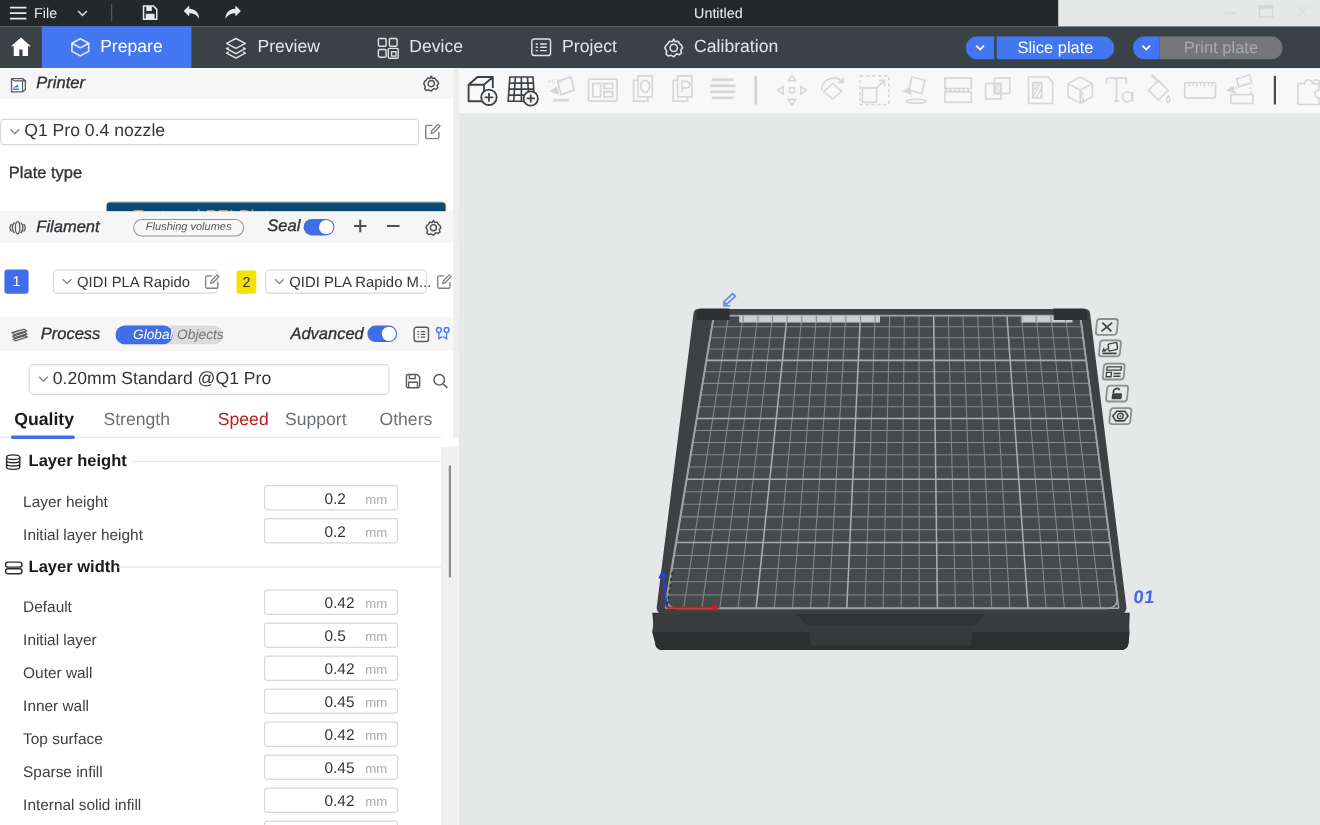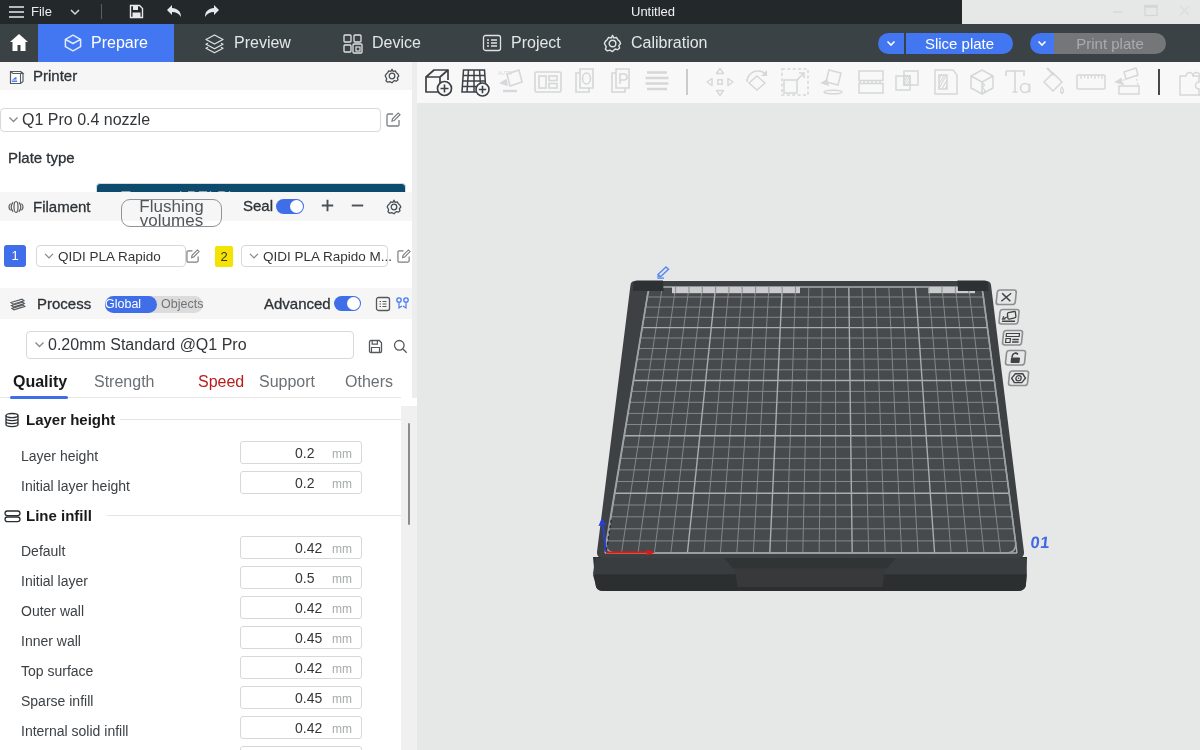--- a/index.html
+++ b/index.html
@@ -9,21 +9,21 @@
 
 #titlebar { position:absolute; left:0; top:0; width:962px; height:24px; background:#23282b; color:#eceeee; }
 #titlebar .ttl { position:absolute; left:631px; top:4px; font-size:13px; color:#f0f2f2; }
 
 #tabbar { position:absolute; left:0; top:24px; width:1200px; height:38px; background:#3b4246; }
 .tab { position:absolute; top:0; height:38px; display:flex; align-items:center; color:#e3e6e7; font-size:16px; }
 .tab svg { margin-right:9px; }
 #tab-prepare { left:38px; width:136px; background:#4377f1; justify-content:center; color:#fff; }
 
 #panel { position:absolute; left:0; top:62px; width:417px; height:688px; background:#fff; }
-.sechead { position:absolute; left:0; width:417px; background:#f6f6f7; }
+.sechead { position:absolute; left:0; width:417px; background:#f6f6f7;font-style:italic; }
 .sechead .label { position:absolute; font-size:15px; color:#2d3236; -webkit-text-stroke:0.3px #2d3236; }
 .combo { position:absolute; background:#fff; border:1px solid #d8d8d8; border-radius:4px; }
 .combo .txt { position:absolute; left:21px; top:50%; transform:translateY(-50%); font-size:15px; color:#333639; white-space:nowrap; }
 .combo .chev { position:absolute; left:7px; top:50%; transform:translateY(-50%); }
 .cdis { background:#0c4a6e;margin-top:39px; }
 .cdis .txt { color:#9da1a3; }
 .gline { position:absolute; height:1px; background:#e4e4e4; }
 .prow-label { position:absolute; left:21px; font-size:14px; color:#3c4145; }
 .pbox { position:absolute; left:240px; width:122px; height:23px; border:1px solid #d8d8d8; border-radius:3px; background:#fff; }
 .pbox .v { position:absolute; left:10px; top:3px; font-size:14px; color:#333639;margin-left:44px; }
@@ -163,39 +163,39 @@
       </svg>
     <div class="txt" style="left:24px;font-size:16px">Textured PEI Plate</div>
   </div>
 
   <div class="sechead" style="top:130px;height:29px">
     <svg class="abs" style="left:8px;top:7px" width="16" height="16" viewBox="0 0 16 16" fill="none" stroke="#565b5f" stroke-width="1.2">
       <ellipse cx="8" cy="8" rx="2" ry="5.5"></ellipse>
         <path d="M5.2 3.2C4 4.3 3.2 6 3.2 8s.8 3.7 2 4.8 M10.8 3.2c1.2 1.1 2 2.8 2 4.8s-.8 3.7-2 4.8 M2.6 4.6C1.6 5.5 1 6.7 1 8s.6 2.5 1.6 3.4 M13.4 4.6c1 .9 1.6 2.1 1.6 3.4s-.6 2.5-1.6 3.4"></path>
     </svg>
     <div class="label" style="left:33px;top:6px">Filament</div>
-    <div class="abs" style="left:121px;top:7px;width:101px;height:28px;border:1px solid #8f9498;border-radius:9px;font-size:17px;color:#52575b;text-align:center;line-height:14px">Flushing volumes</div>
+    <div class="abs" style="left:121px;top:7px;width:101px;height:16px;border:1px solid #8f9498;border-radius:9px;font-size:10px;color:#52575b;text-align:center;line-height:14px">Flushing volumes</div>
     <div class="abs" style="left:243px;top:5px;font-size:15px;color:#2d3236;-webkit-text-stroke:0.3px #2d3236">Seal</div>
     <div class="abs" style="left:276px;top:7px;width:28px;height:15px;border-radius:8px;background:#3f6ee8">
         <div class="abs" style="right:0.8px;top:0.8px;width:13.4px;height:13.4px;border-radius:7px;background:#fff"></div>
       </div>
     <svg class="abs" style="left:321px;top:7px" width="13" height="13" viewBox="0 0 13 13">
         <path d="M6.5 0.8v11.4M0.8 6.5h11.4" stroke="#4b5054" stroke-width="1.9"></path>
       </svg>
     <svg class="abs" style="left:351px;top:7px" width="13" height="13" viewBox="0 0 13 13">
         <path d="M0.8 6.5h11.4" stroke="#4b5054" stroke-width="1.9"></path>
       </svg>
     <svg class="abs" style="left:386px;top:7px" width="16" height="16" viewBox="0 0 16 16">
         <path d="M8 5.2a2.8 2.8 0 100 5.6 2.8 2.8 0 000-5.6z" stroke="#4a4f53" stroke-width="1.3" fill="none"></path>
         <path d="M8 1.2l1 2.1 2.3-.4 1 1.7L14 6.2l.8 1.8-1.5 1.8.7 2-1.7 1.4-2.1-.6L8 14.8l-2.2-1.2-2.1.6-1.7-1.4.7-2L1.2 8 2 6.2l1.7-1.6 1-1.7 2.3.4z" stroke="#4a4f53" stroke-width="1.3" fill="none" stroke-linejoin="round"></path>
       </svg>
   </div>
 
   <div class="abs" style="left:4px;top:183px;width:22px;height:22px;background:#3f6ee8;border-radius:3px;color:#fff;font-size:13px;text-align:center;line-height:22px">1</div>
-  <div class="combo" style="left:36px;top:183px;width:150px;height:22px">
+  <div class="combo" style="left:48px;top:183px;width:150px;height:22px">
     <svg class="chev" width="10" height="6" viewBox="0 0 10 6">
         <path d="M1 .8l4 4 4-4" stroke="#86898c" stroke-width="1.2" fill="none"></path>
       </svg>
     <div class="txt" style="left:21px;font-size:13.5px">QIDI PLA Rapido</div>
   </div>
   <svg class="abs" style="left:186px;top:187px" width="14" height="14" viewBox="0 0 15 15">
       <path d="M13 8v4.7c0 .7-.6 1.3-1.3 1.3H2.3C1.6 14 1 13.4 1 12.7V3.3C1 2.6 1.6 2 2.3 2H7" stroke="#7b8084" stroke-width="1.3" fill="none"></path>
       <path d="M6 9.2l.5-2.4L12.2 1 14 2.7 8.3 8.5z" stroke="#7b8084" stroke-width="1.2" fill="none"></path>
     </svg>
   <div class="abs" style="left:215px;top:184px;width:18px;height:21px;background:#f4e300;border-radius:2px;color:#333;font-size:13px;text-align:center;line-height:21px">2</div>
@@ -210,21 +210,21 @@
       <path d="M6 9.2l.5-2.4L12.2 1 14 2.7 8.3 8.5z" stroke="#7b8084" stroke-width="1.2" fill="none"></path>
     </svg>
 
   <div class="sechead" style="top:226px;height:31px">
     <svg class="abs" style="left:9px;top:8px" width="17" height="16" viewBox="0 0 17 16" fill="none" stroke="#565b5f" stroke-width="1.2">
       <path d="M2 6.5L13 3.2l2 1.6L4 8.2z"></path>
       <path d="M2.5 9.5L13.5 6.1l1.8 1.5L4.4 11z M3 12.4L14 9l1.7 1.4L5 13.9z"></path>
     </svg>
     <div class="label" style="left:37px;top:7px">Process</div>
     <div class="abs" style="left:105px;top:8px;width:98px;height:17px;background:#dcdcdd;border-radius:9px">
-      <div class="abs" style="left:0;top:0;width:52px;height:17px;background:#3f6ee8;border-radius:9px;color:#fff;font-size:12.5px;text-align:left;line-height:17px">Global</div>
+      <div class="abs" style="left:0;top:0;width:52px;height:17px;background:#3f6ee8;border-radius:9px;color:#fff;font-size:12.5px;text-align:right;line-height:17px">Global</div>
       <div class="abs" style="left:56px;top:1px;font-size:12.5px;color:#6f7477">Objects</div>
     </div>
     <div class="abs" style="left:264px;top:7px;font-size:15px;color:#2d3236;-webkit-text-stroke:0.3px #2d3236">Advanced</div>
     <div class="abs" style="left:334px;top:8px;width:27px;height:15px;border-radius:8px;background:#3f6ee8">
         <div class="abs" style="right:0.8px;top:0.8px;width:13.4px;height:13.4px;border-radius:7px;background:#fff"></div>
       </div>
     <svg class="abs" style="left:375px;top:8px" width="16" height="16" viewBox="0 0 16 16">
         <rect x="1.5" y="1.5" width="13" height="13" rx="2" stroke="#54595d" stroke-width="1.3" fill="none"></rect>
         <path d="M4.5 5.5h1.5M7.5 5.5h4M4.5 8h1.5M7.5 8h4M4.5 10.5h1.5M7.5 10.5h4" stroke="#54595d" stroke-width="1.2"></path>
       </svg>
@@ -272,21 +272,21 @@
   <div class="prow-label" style="top:416px">Initial layer height</div>
   <div class="pbox" style="top:409px">
       <div class="v">0.2</div>
       <div class="u">mm</div>
     </div>
 
   <svg class="abs" style="left:4px;top:446px" width="17" height="16" viewBox="0 0 17 16" fill="none" stroke="#2b2f33" stroke-width="1.3">
     <rect x="1" y="3" width="15" height="4.6" rx="2.3"></rect>
       <rect x="1" y="9" width="15" height="4.6" rx="2.3"></rect>
   </svg>
-  <div class="abs" style="left:26px;top:445px;font-size:15px;font-weight:bold;color:#17191b">Line infill</div>
+  <div class="abs" style="left:26px;top:445px;font-size:15px;font-weight:bold;color:#17191b">Layer width</div>
   <div class="gline" style="left:107px;top:453px;width:294px"></div>
   <div class="prow-label" style="top:481px">Default</div>
   <div class="pbox" style="top:474px">
       <div class="v">0.42</div>
       <div class="u">mm</div>
     </div>
   <div class="prow-label" style="top:511px">Initial layer</div>
   <div class="pbox" style="top:504px">
       <div class="v">0.5</div>
       <div class="u">mm</div>

